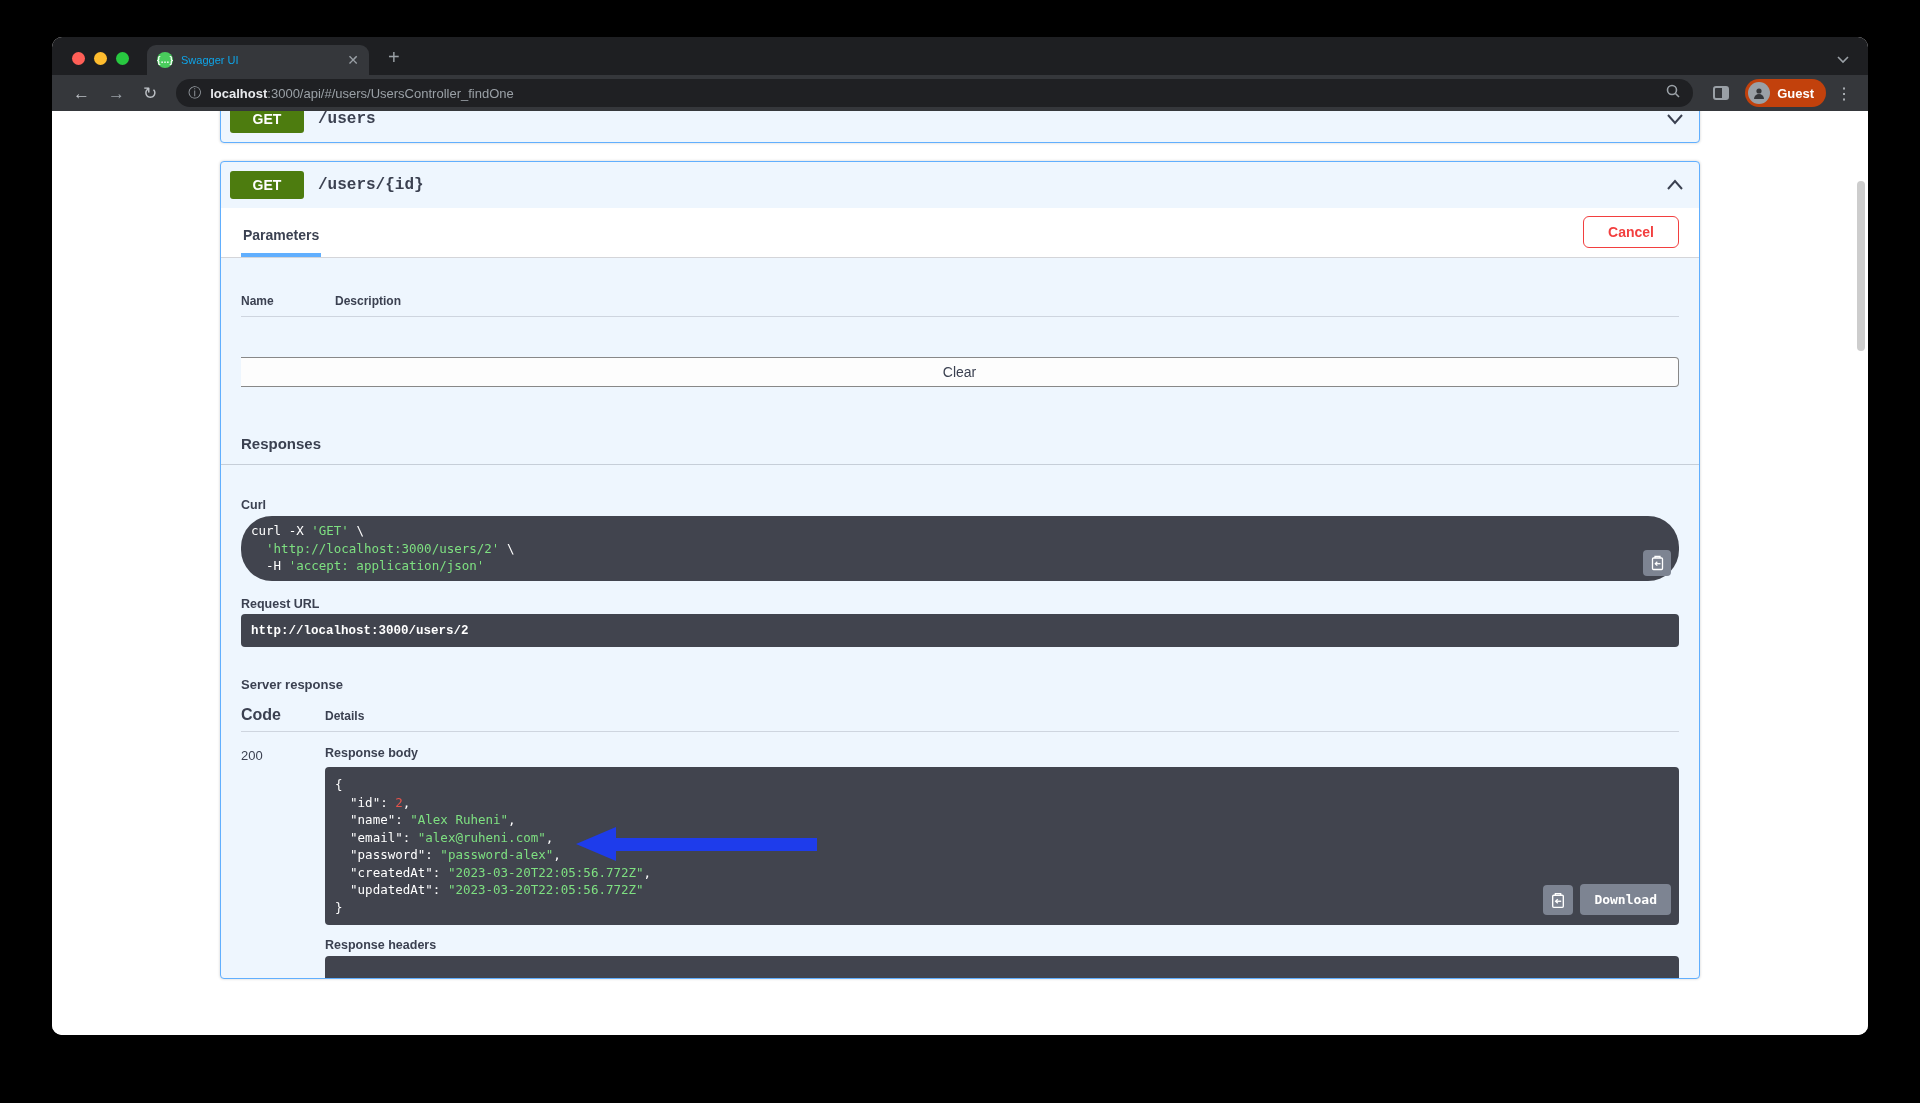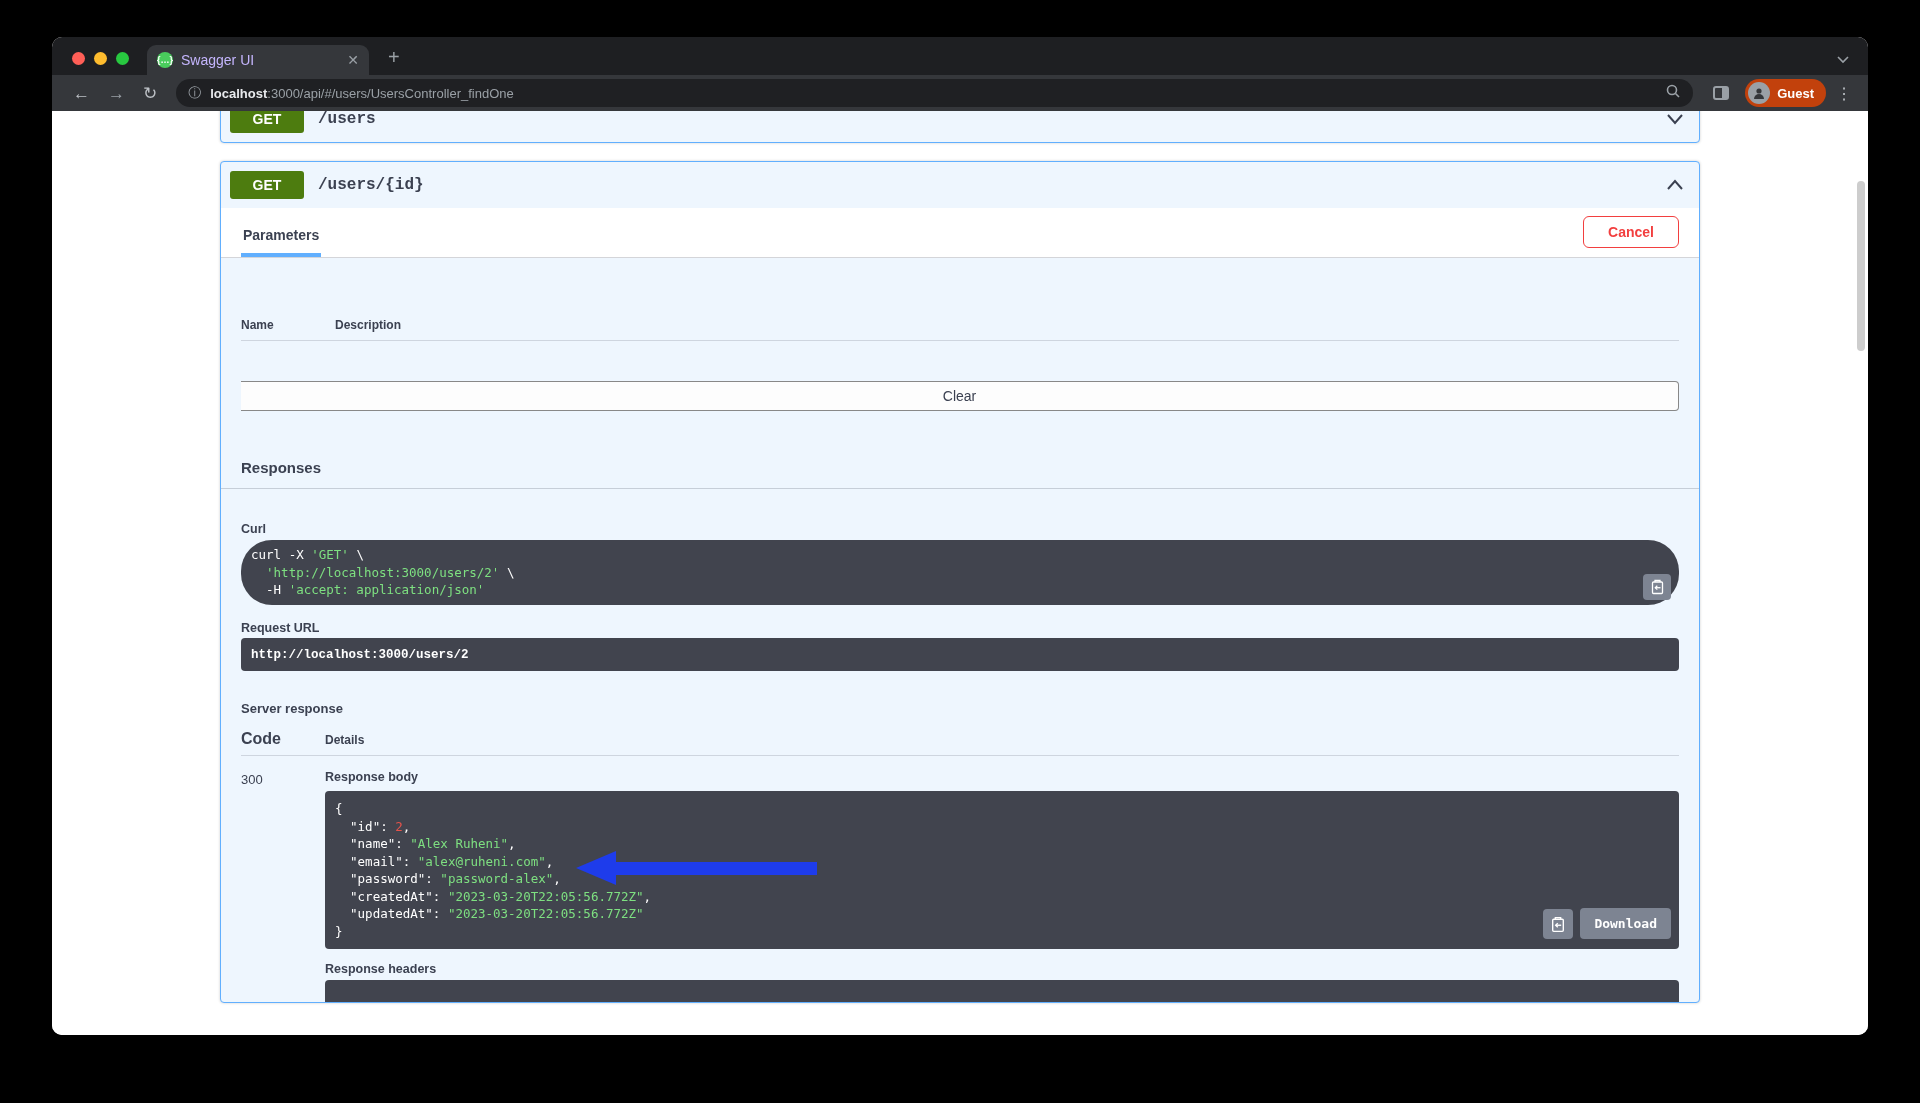--- a/index.html
+++ b/index.html
@@ -10,21 +10,21 @@
 
   
   .tabstrip { height:38px; background:#1e1f22; position:relative; }
   .traffic { position:absolute; left:20px; top:15px; display:flex; gap:9px; }
   .light { width:13px; height:13px; border-radius:50%; }
   .light.red{ background:#ff5f57; } .light.yellow{ background:#febc2e; } .light.green{ background:#28c840; }
   .tab { position:absolute; left:95px; bottom:0; width:222px; height:30px; background:#35373b;
          border-radius:9px 9px 0 0; display:flex; align-items:center; padding:0 10px; }
   .favicon { width:16px; height:16px; border-radius:50%; background:#49cc5c; color:#fff;
              font-size:9px; font-weight:bold; display:flex; align-items:center; justify-content:center; margin-right:8px; }
-  .tab-title { color:#c4b5fd; font-size:14px; flex:1; white-space:nowrap; overflow:hidden; }
+  .tab-title { color:#0ea5e9; font-size:11px; flex:1; white-space:nowrap; overflow:hidden; }
   .tab-close { color:#9aa0a6; font-size:14px; line-height:14px; cursor:default; }
   .newtab { position:absolute; left:336px; top:10px; color:#9aa0a6; font-size:20px; line-height:20px; }
   .strip-chev { position:absolute; right:18px; top:13px; }
 
   
   .toolbar { height:36px; background:#35373b; display:flex; align-items:center; padding:0 12px; }
   .navic { color:#bdc1c6; font-size:17px; margin:0 9px; line-height:1; }
   .navic.dim { color:#9aa0a6; }
   .omnibox { flex:1; height:28px; margin:0 10px; background:#1f2023; border-radius:14px;
              display:flex; align-items:center; padding:0 12px; }
@@ -55,21 +55,21 @@
            font-size:14px; font-weight:bold; display:flex; align-items:center; justify-content:center; }
   .path { font-family:"Liberation Mono", monospace; font-size:16px; font-weight:bold; color:#3b4151; margin-left:14px; flex:1; }
   .chev svg { display:block; }
 
   .tab-header { background:#fff; display:flex; justify-content:space-between; align-items:flex-end;
                 padding:0 20px; border-bottom:1px solid rgba(59,65,81,.22); height:50px; }
   .ptab { font-size:14px; font-weight:bold; color:#3b4151; padding:16px 2px 10px; border-bottom:4px solid #61affe; }
   .cancel-btn { margin-bottom:9px; border:1.5px solid #f23f3f; color:#f23f3f; background:#fff;
                 font-size:14px; font-weight:bold; border-radius:6px; padding:7px 24px; font-family:inherit; }
 
-  .table-area { padding:36px 20px 0;margin-top:24px; }
+  .table-area { padding:36px 20px 0; }
   .cols { display:flex; font-size:12px; font-weight:bold; color:#3b4151; padding-bottom:8px; }
   .col-name { width:94px; }
   .divider { border-bottom:1px solid rgba(59,65,81,.18); }
   .param-row { display:flex; padding-top:11px; }
   .param-meta { width:94px; }
   .pname { font-size:16px; font-weight:bold; color:#3b4151; }
   .preq { color:#f23f3f; font-size:10px; font-weight:bold; margin-left:3px; vertical-align:4px; }
   .ptype { font-family:"Liberation Mono", monospace; font-size:12px; font-weight:bold; color:#3b4151; margin-top:9px; }
   .ploc { font-family:"Liberation Mono", monospace; font-size:12px; font-style:italic; color:#808691; margin-top:9px; }
   .param-input { width:352px; height:38px; border:1px solid #d8dde7; border-radius:4px; padding:0 11px;
@@ -241,21 +241,21 @@
             </div>
 
             <div class="srvresp">Server response</div>
 
             <div class="codecols">
               <span class="codecol1">Code</span>
               <span class="codecol2">Details</span>
             </div>
 
             <div class="resp-row">
-              <div class="status">300</div>
+              <div class="status">200</div>
               <div class="details-cell">
                 <div class="body-label">Response body</div>
                 <div class="codeblock body-block">
                   <div>
                       <div class="code-line"><span class="tok-p">{</span></div>
                       <div class="code-line"><span class="tok-p">  "id": </span><span class="tok-n">2</span><span class="tok-p">,</span></div>
                       <div class="code-line"><span class="tok-p">  "name": </span><span class="tok-s">"Alex Ruheni"</span><span class="tok-p">,</span></div>
                       <div class="code-line"><span class="tok-p">  "email": </span><span class="tok-s">"alex@ruheni.com"</span><span class="tok-p">,</span></div>
                       <div class="code-line"><span class="tok-p">  "password": </span><span class="tok-s">"password-alex"</span><span class="tok-p">,</span></div>
                       <div class="code-line"><span class="tok-p">  "createdAt": </span><span class="tok-s">"2023-03-20T22:05:56.772Z"</span><span class="tok-p">,</span></div>

